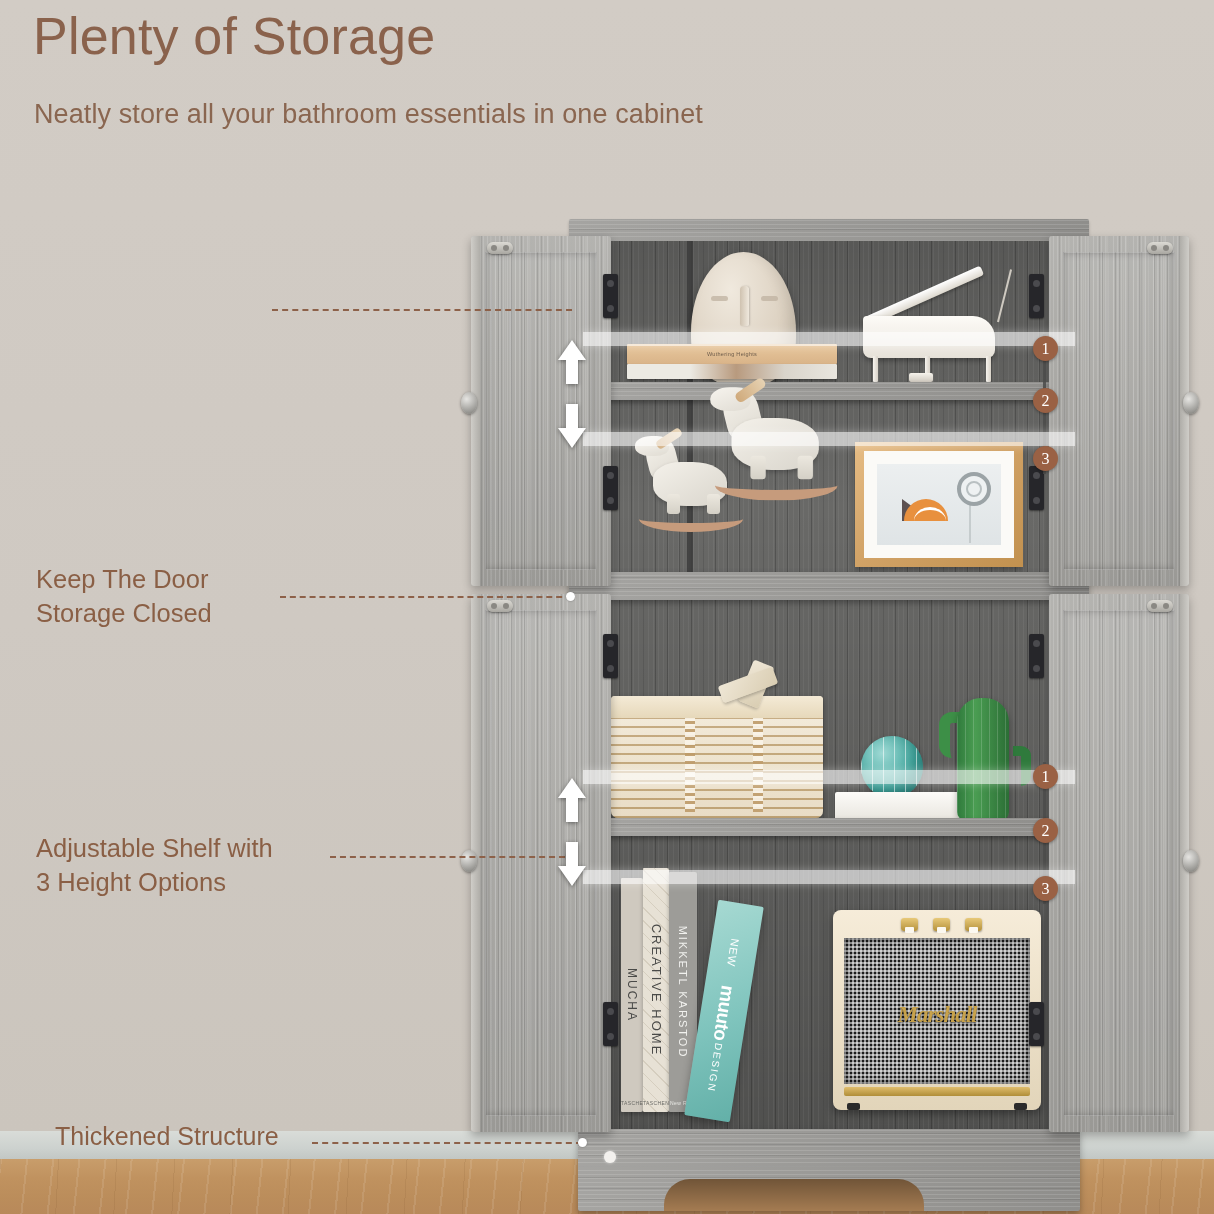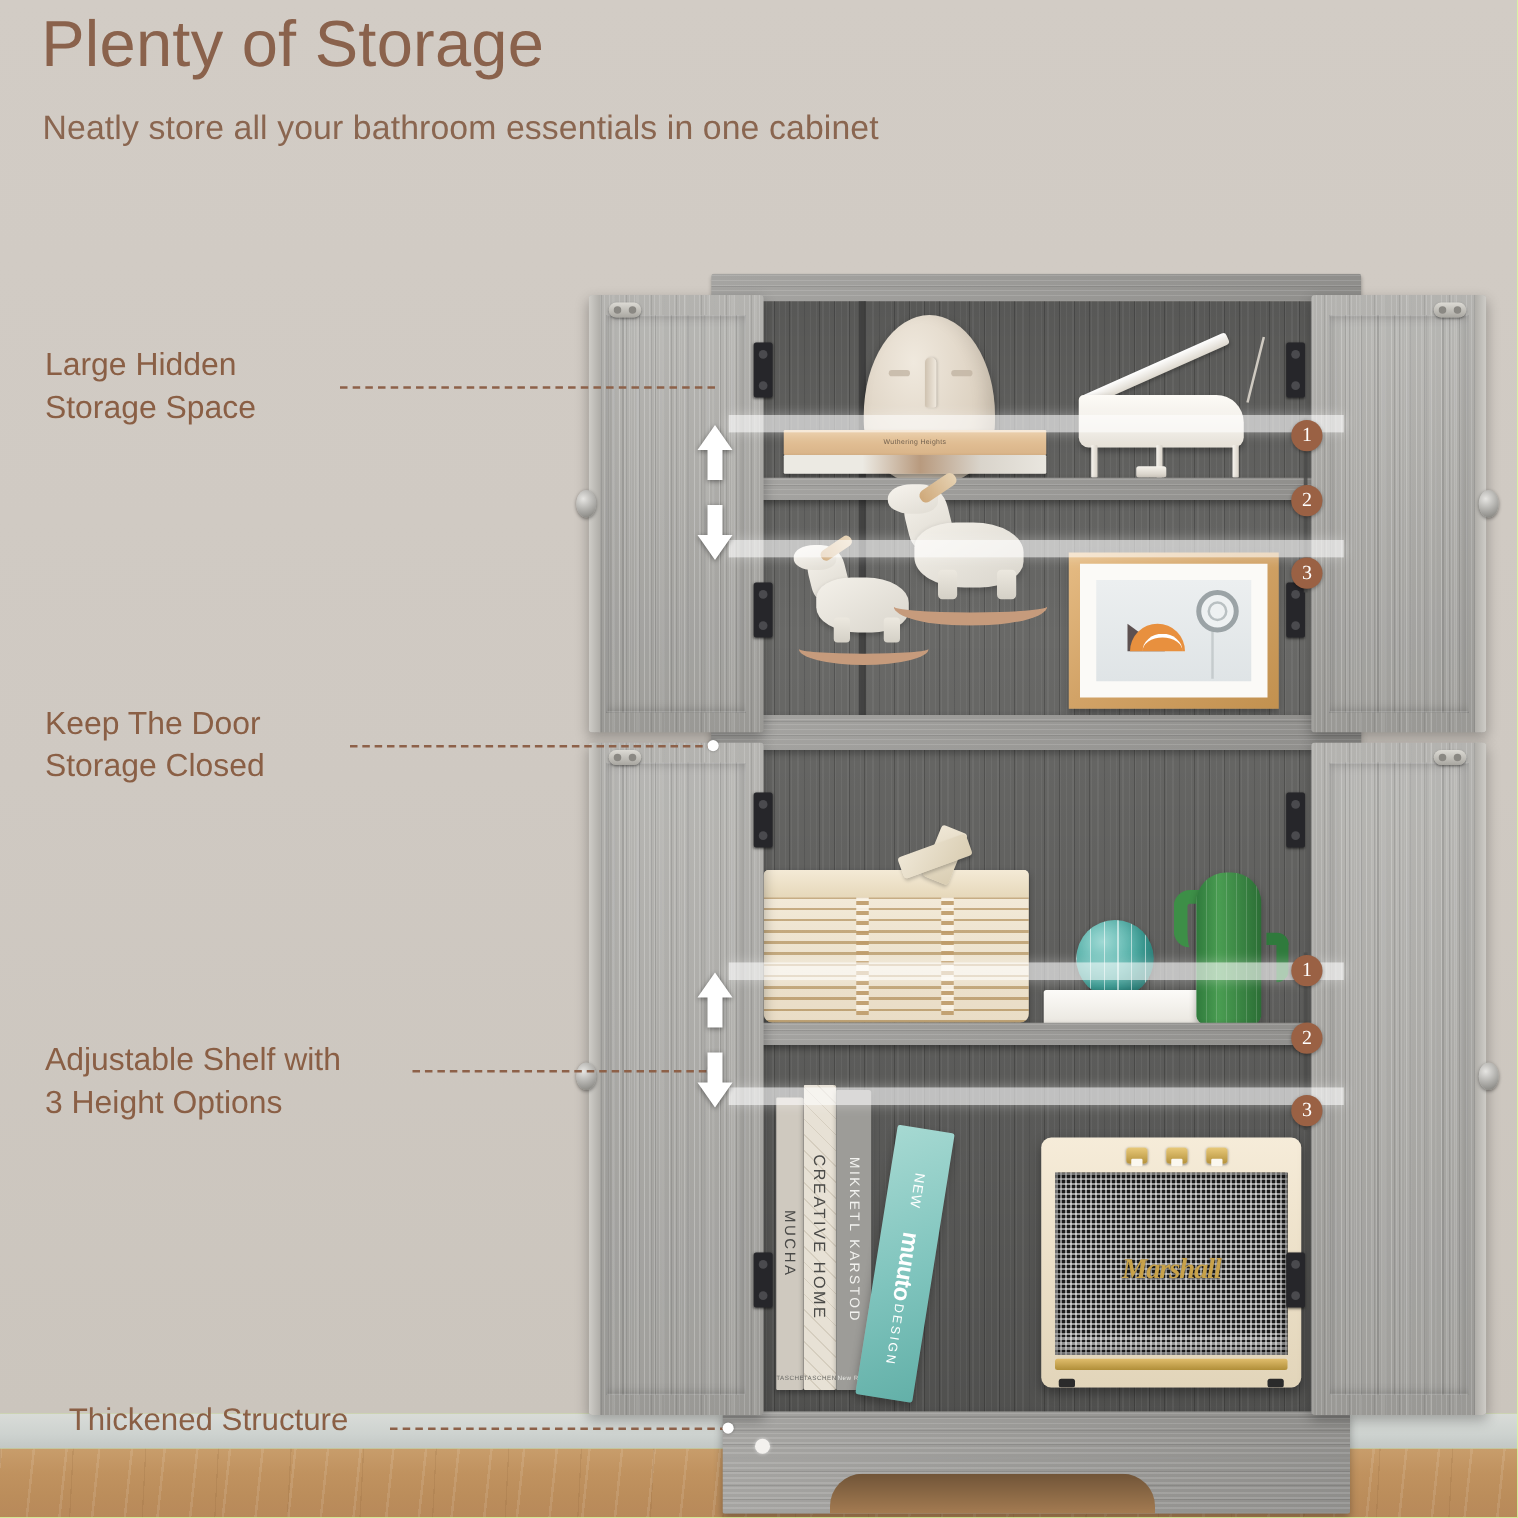--- a/index.html
+++ b/index.html
@@ -5,21 +5,21 @@
 <style>
   * { box-sizing: border-box; margin: 0; padding: 0; }
   html, body {
     width: 1214px; height: 1214px;
     font-family: "Liberation Sans", sans-serif;
     overflow: hidden;
   }
   #stage {
     position: relative;
     width: 1214px; height: 1214px;
-    background: #bef264;
+    background: #7dd3fc;
     overflow: hidden;
   }
 
   
   .wall {
     position: absolute; left: 0; top: 0; width: 1214px; height: 1131px;
     background: linear-gradient(180deg,#d2ccc5 0%,#cfc9c2 55%,#cbc5bd 100%);
   }
   .baseboard {
     position: absolute; left: 0; top: 1131px; width: 1214px; height: 28px;
@@ -37,21 +37,21 @@
       repeating-linear-gradient(93deg, rgba(120,80,40,.13) 0 1px, rgba(0,0,0,0) 1px 58px);
   }
 
   
   .title {
     position: absolute; left: 33px; top: 8px;
     font-size: 52px; font-weight: 400; letter-spacing: .2px;
     color: #8a624c; line-height: 1.1;
   }
   .subtitle {
-    position: absolute; left: 34px; top: 86px;
+    position: absolute; left: 34px; top: 98px;
     font-size: 27px; font-weight: 400; letter-spacing: .1px;
     color: #8a6650; line-height: 1.2;
   }
 
   
   .callout { position: absolute; color: #8a5f45; font-size: 25.5px; line-height: 1.32; white-space: pre-line; }
   .c1 { left: 36px; top: 276px; }
   .c2 { left: 36px; top: 563px; }
   .c3 { left: 36px; top: 832px; }
   .c4 { left: 55px; top: 1120px; font-size: 25px; }
@@ -522,22 +522,20 @@
       </div>
       <div class="arrow" style="top:64px;">
         <svg width="34" height="48" viewBox="0 0 34 48">
             <path d="M17 46 L31 26 H23 V2 H11 V26 H3 Z" fill="#ffffff"></path>
           </svg>
       </div>
     </div>
 
   </div>
 
-  <div class="callout c1">Large Hidden
-Storage Space</div>
   <div class="leader l1"></div>
 
   <div class="callout c2">Keep The Door
 Storage Closed</div>
   <div class="leader l2"></div>
 
   <div class="callout c3">Adjustable Shelf with
 3 Height Options</div>
   <div class="leader l3"></div>
 

